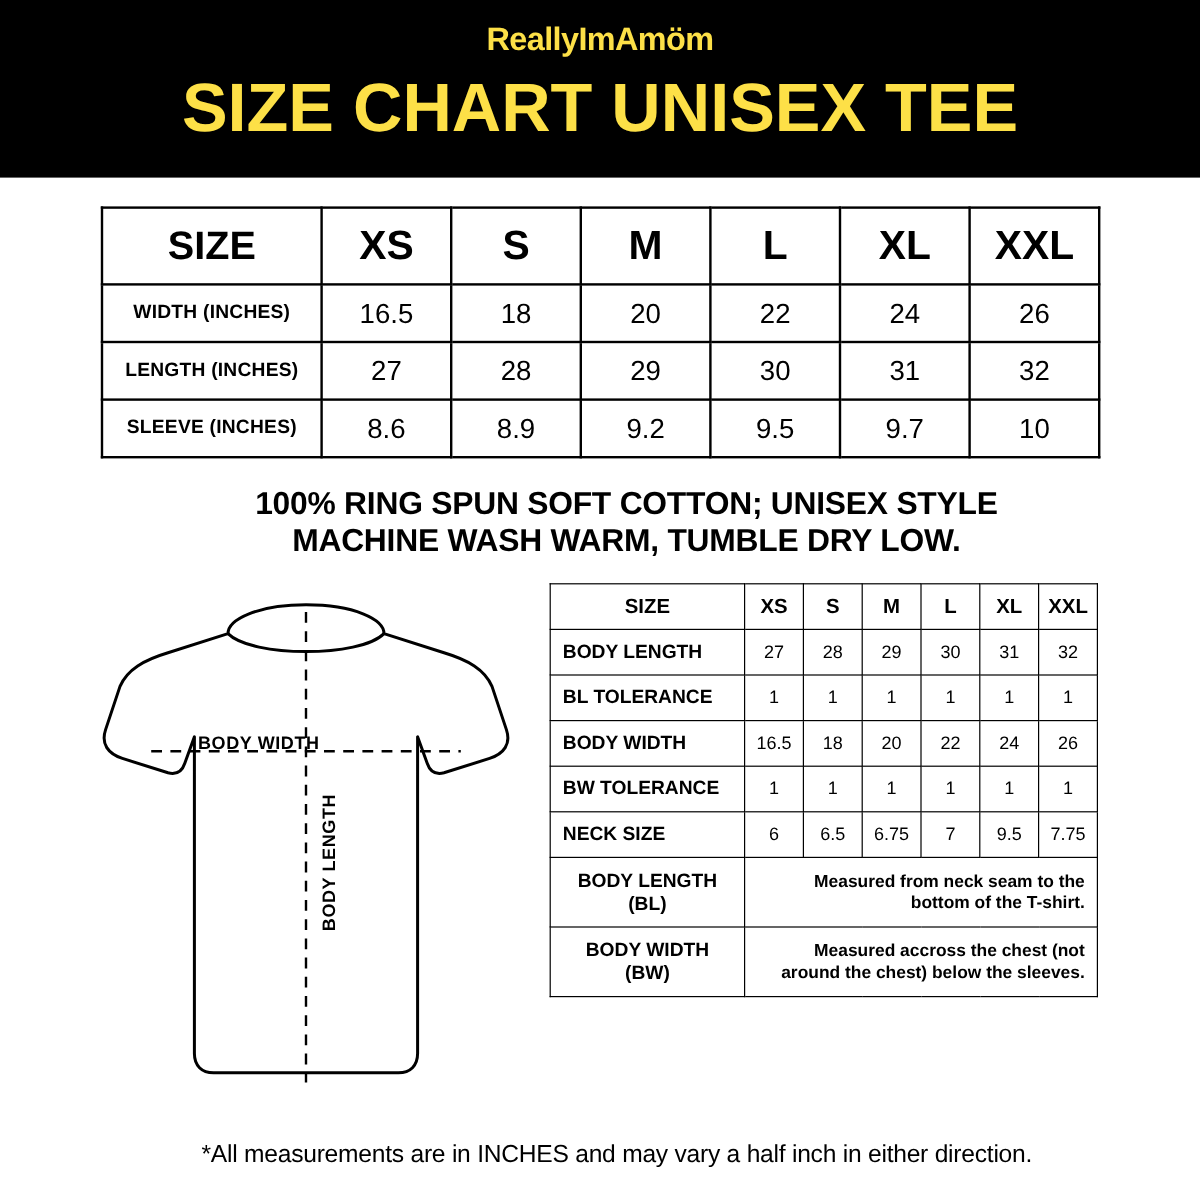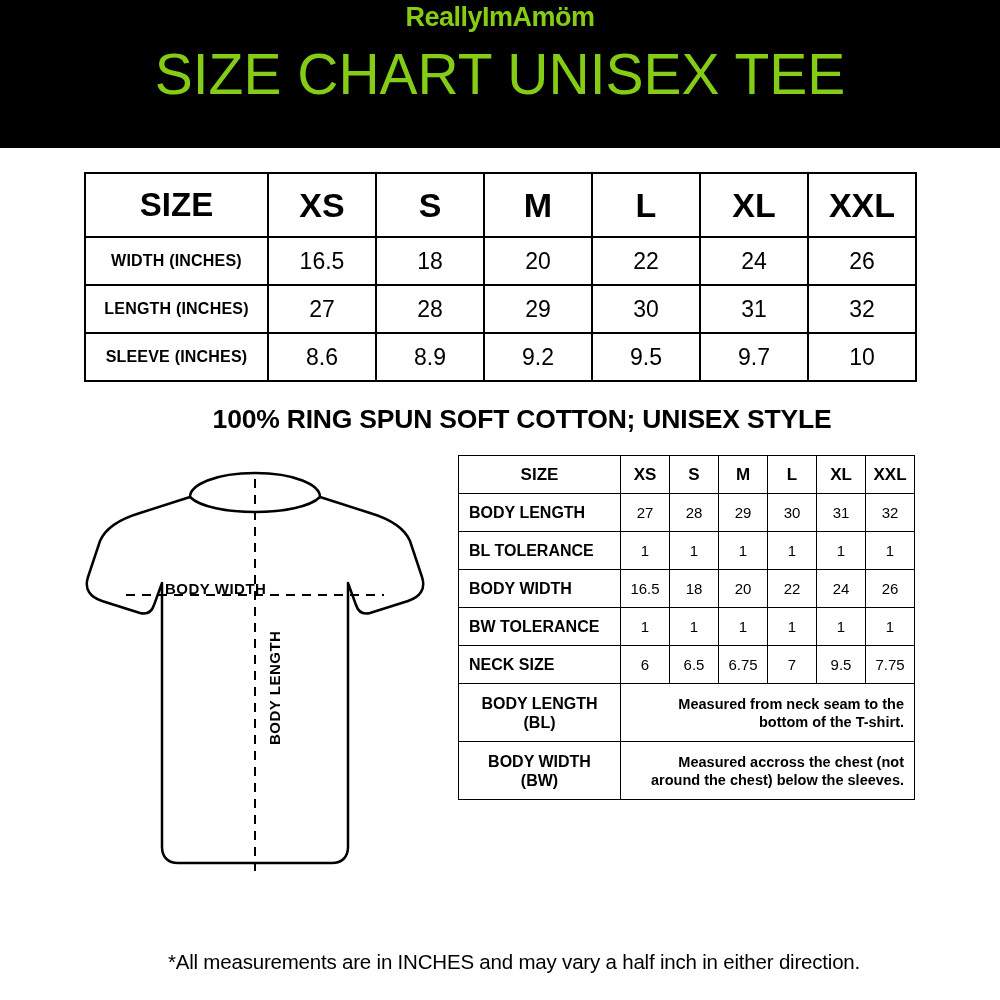--- a/index.html
+++ b/index.html
@@ -13,34 +13,35 @@
   #page {
     position: relative;
     width: 1000px; height: 1000px;
     background: #ffffff;
     overflow: hidden;
   }
 
   
   .header {
     background: #000000;
-    color: #84cc16;
+    color: #fde047;
     width: 1000px;
     height: 148px;
+    padding-top: 16px;
     text-align: center;
   }
   .brand {
     font-size: 27px;
     font-weight: bold;
     letter-spacing: -0.5px;
     line-height: 34px;
   }
   .main-title {
     font-size: 57px;
-    font-weight: normal;
+    font-weight: bold;
     letter-spacing: 0px;
     line-height: 72px;
     margin-top: 4px;
   }
 
   
   .size-table-wrap {
     margin: 24px auto 0 auto;
     width: 832px;
   }
@@ -244,20 +245,21 @@
           <td>9.5</td>
           <td>9.7</td>
           <td>10</td>
         </tr>
       </tbody>
     </table>
   </div>
 
   <div class="care">
     <div>100% RING SPUN SOFT COTTON; UNISEX STYLE</div>
+    <div>MACHINE WASH WARM, TUMBLE DRY LOW.</div>
   </div>
 
   <div class="lower">
 
     <div class="shirt-area">
       <svg width="370" height="430" viewBox="0 0 370 430">
         <path d="M120 42 C 120 30, 145 18, 185 18 C 225 18, 250 30, 250 42
                  L 300 58 C 320 64, 334 72, 340 86
                  L 352 122 C 356 134, 350 142, 338 146
                  L 300 158 C 292 160, 288 156, 286 150

